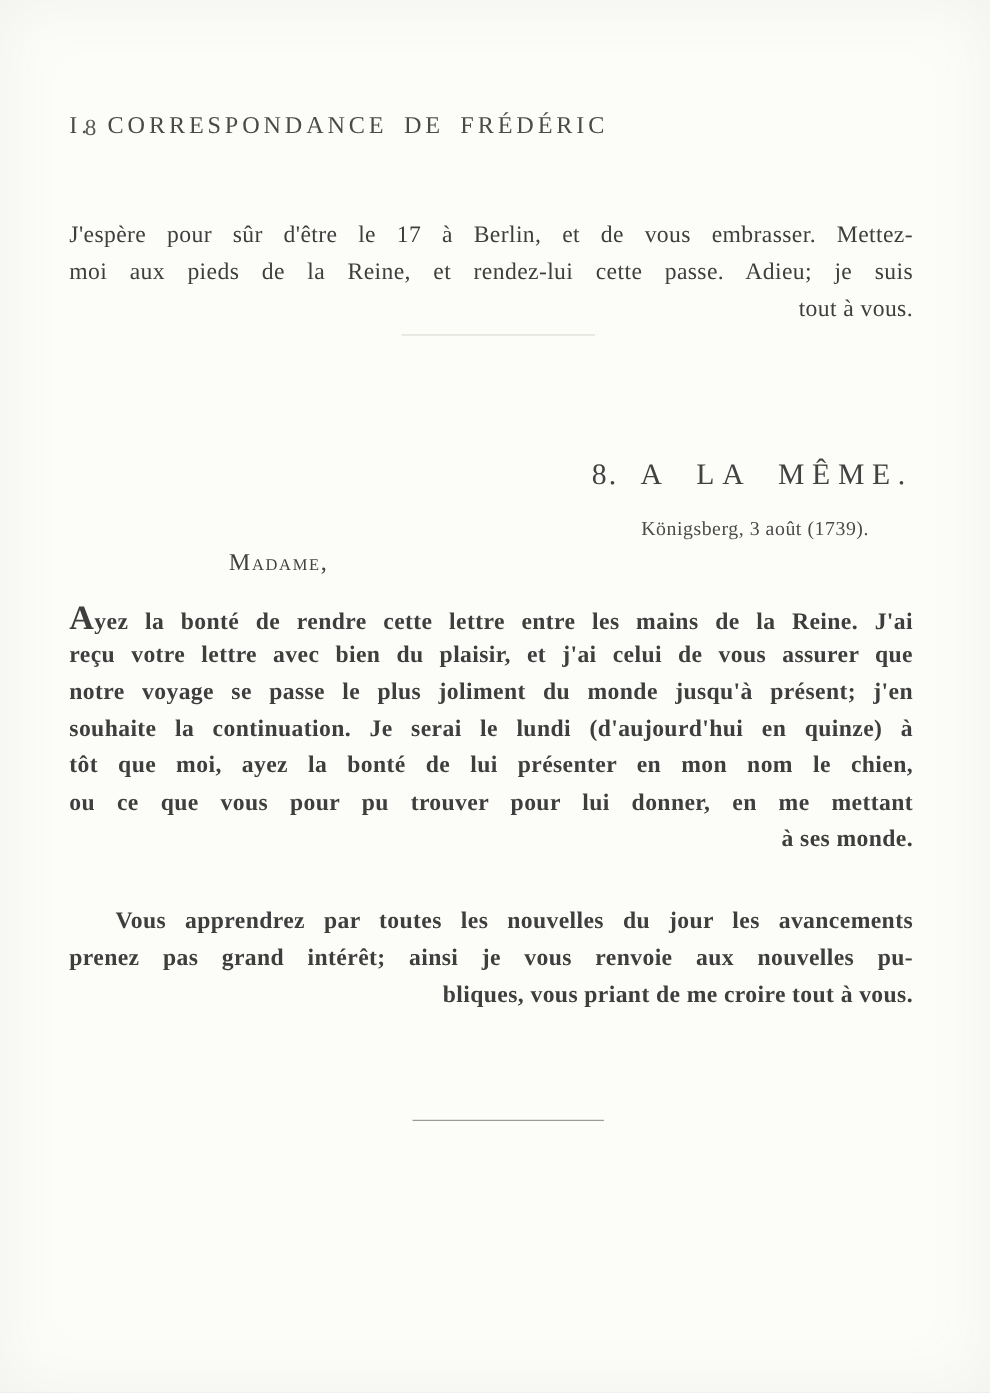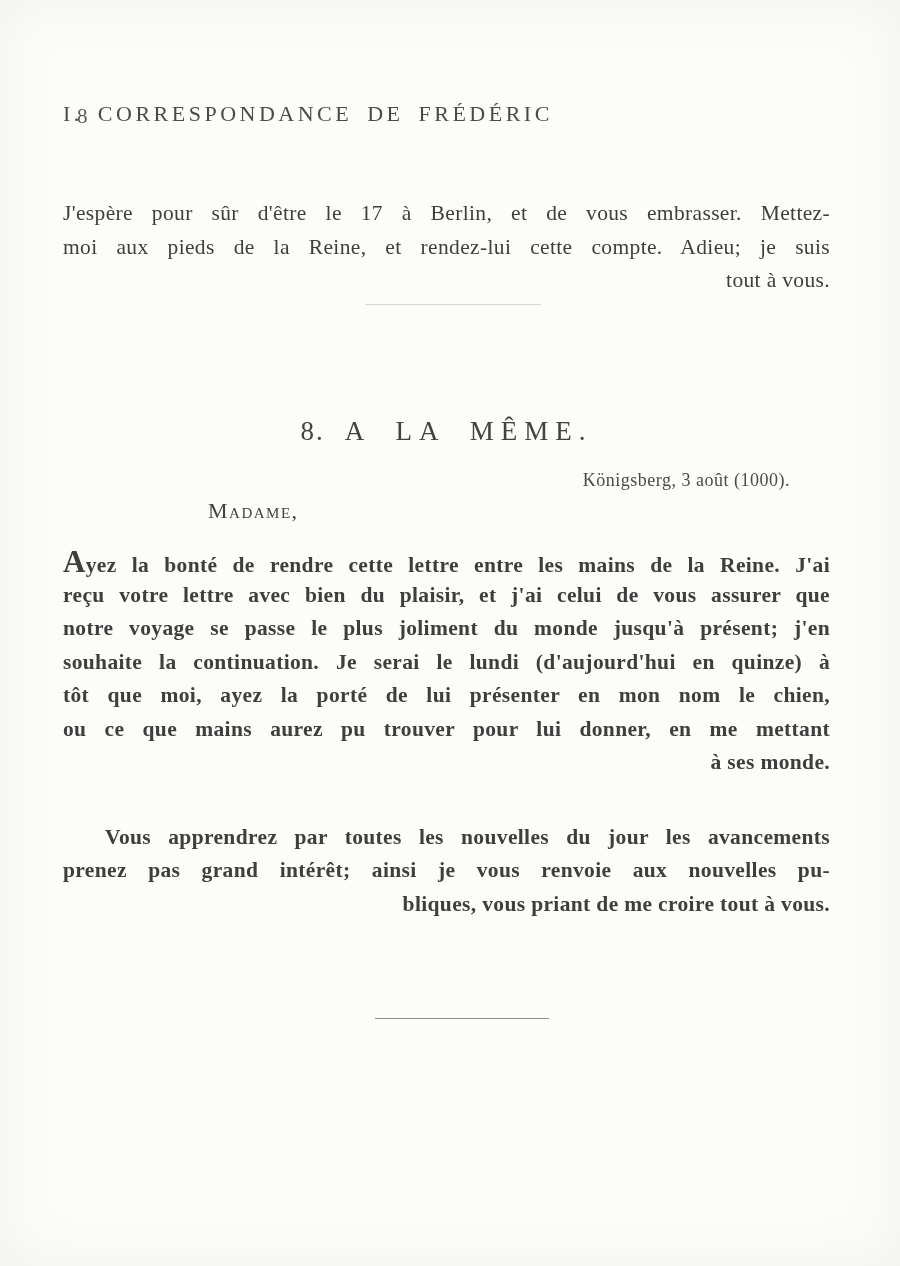--- a/index.html
+++ b/index.html
@@ -69,21 +69,21 @@
     padding: 0;
   }
   .rule-faint { background: #d9d9d3; }
   .rule-dark  { background: #8f8f8a; }
   
   .letter-heading {
     position: absolute;
     top: 416px;
     left: 63px;
     width: 767px;
-    text-align: center;
+    text-align: right;
     font-size: 27px;
     color: #424242;
     letter-spacing: 7px;
     word-spacing: 12px;
     white-space: nowrap;
   }
   .letter-heading .hnum { margin-right: 20px; letter-spacing: 2px; }
   
   .dateline {
     position: absolute;
@@ -117,41 +117,41 @@
 
 <div class="page">
 
   <div class="runhead">
     <span class="pagenum">8</span>
     <div class="runhead-title">I.  CORRESPONDANCE  DE  FRÉDÉRIC</div>
   </div>
 
   <div class="textblock" style="top:150px;margin-top:47px;">
     <div class="bline jline">J'espère pour sûr d'être le 17 à Berlin, et de vous embrasser.  Mettez-</div>
-    <div class="bline jline">moi aux pieds de la Reine, et rendez-lui cette compte.  Adieu; je suis</div>
+    <div class="bline jline">moi aux pieds de la Reine, et rendez-lui cette passe.  Adieu; je suis</div>
     <div class="bline lastline">tout à vous.</div>
   </div>
 
   <hr class="rule rule-faint" style="top:304px; left:365px; width:176px;">
 
   <div class="letter-heading">
     <span class="hnum">8.</span><span>A LA MÊME.</span>
   </div>
 
-  <div class="dateline">Königsberg, 3 août (1000).</div>
+  <div class="dateline">Königsberg, 3 août (1739).</div>
 
   <div class="salutation">Madame,</div>
 
   <div class="textblock" style="top:545px;font-weight:bold;">
     <div class="bline jline"><span class="initial">A</span><span>yez la bonté de rendre cette lettre entre les mains de la Reine.  J'ai</span></div>
     <div class="bline jline">reçu votre lettre avec bien du plaisir, et j'ai celui de vous assurer que</div>
     <div class="bline jline">notre voyage se passe le plus joliment du monde jusqu'à présent; j'en</div>
     <div class="bline jline">souhaite la continuation.  Je serai le lundi (d'aujourd'hui en quinze) à</div>
-    <div class="bline jline">tôt que moi, ayez la porté de lui présenter en mon nom le chien,</div>
-    <div class="bline jline">ou ce que mains aurez pu trouver pour lui donner, en me mettant</div>
+    <div class="bline jline">tôt que moi, ayez la bonté de lui présenter en mon nom le chien,</div>
+    <div class="bline jline">ou ce que vous pour pu trouver pour lui donner, en me mettant</div>
     <div class="bline lastline">à ses monde.</div>
     <div class="bline jline indent">Vous apprendrez par toutes les nouvelles du jour les avancements</div>
     <div class="bline jline">prenez pas grand intérêt; ainsi je vous renvoie aux nouvelles pu-</div>
     <div class="bline lastline">bliques, vous priant de me croire tout à vous.</div>
   </div>
 
   <hr class="rule rule-dark" style="top:1018px; left:375px; width:174px;">
 
 </div>
 

